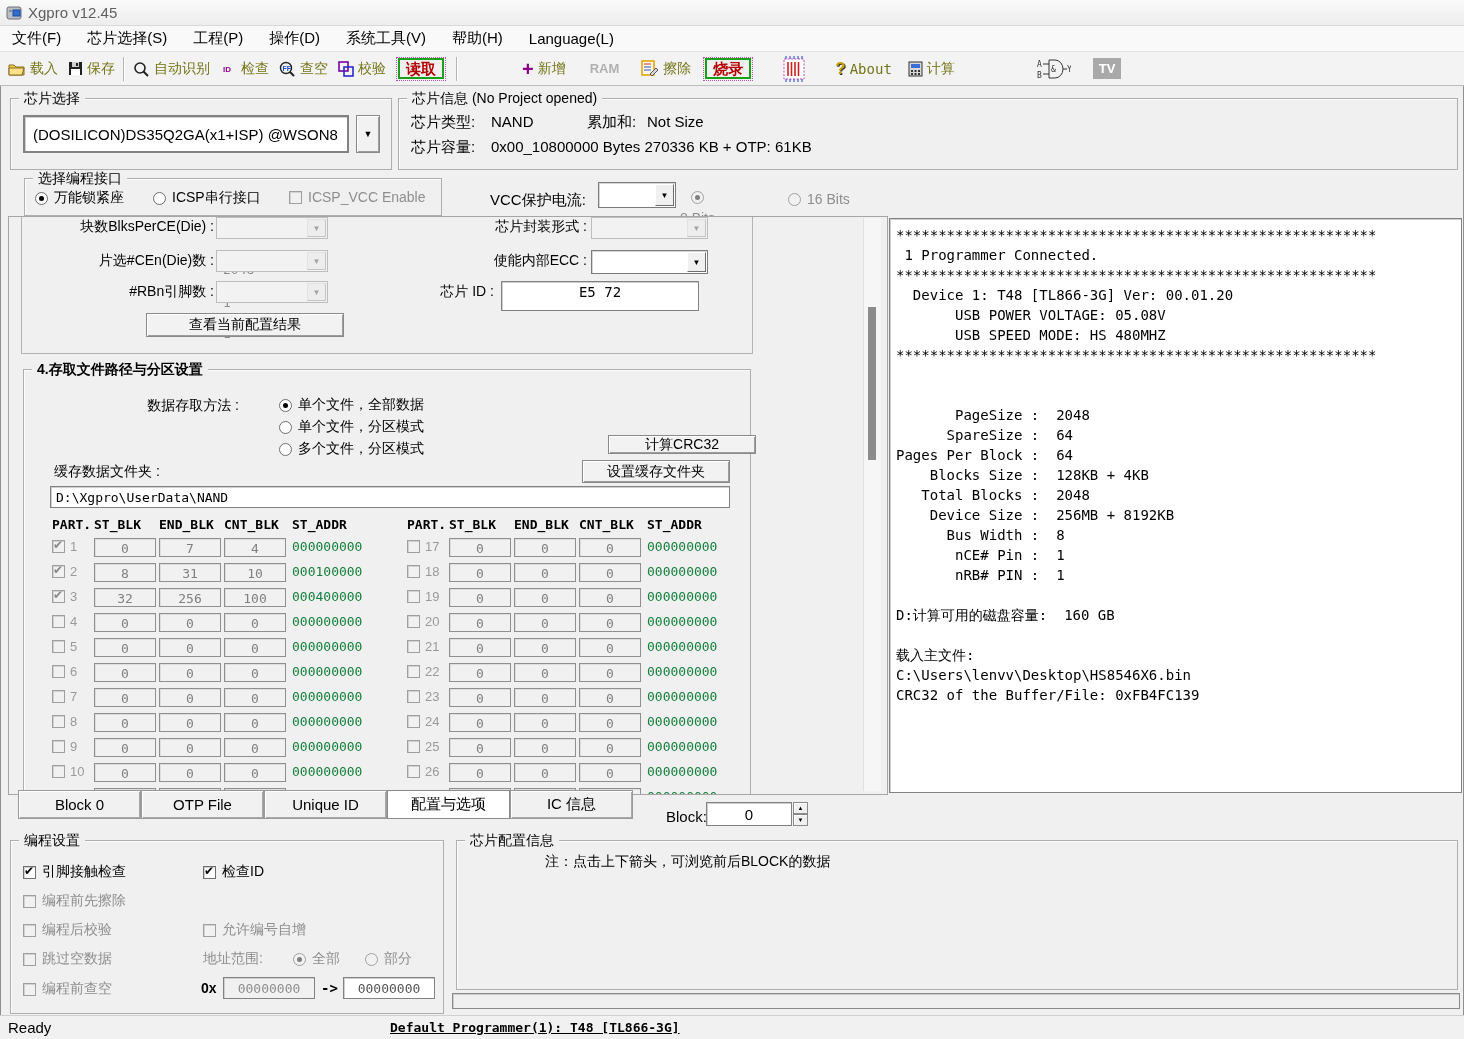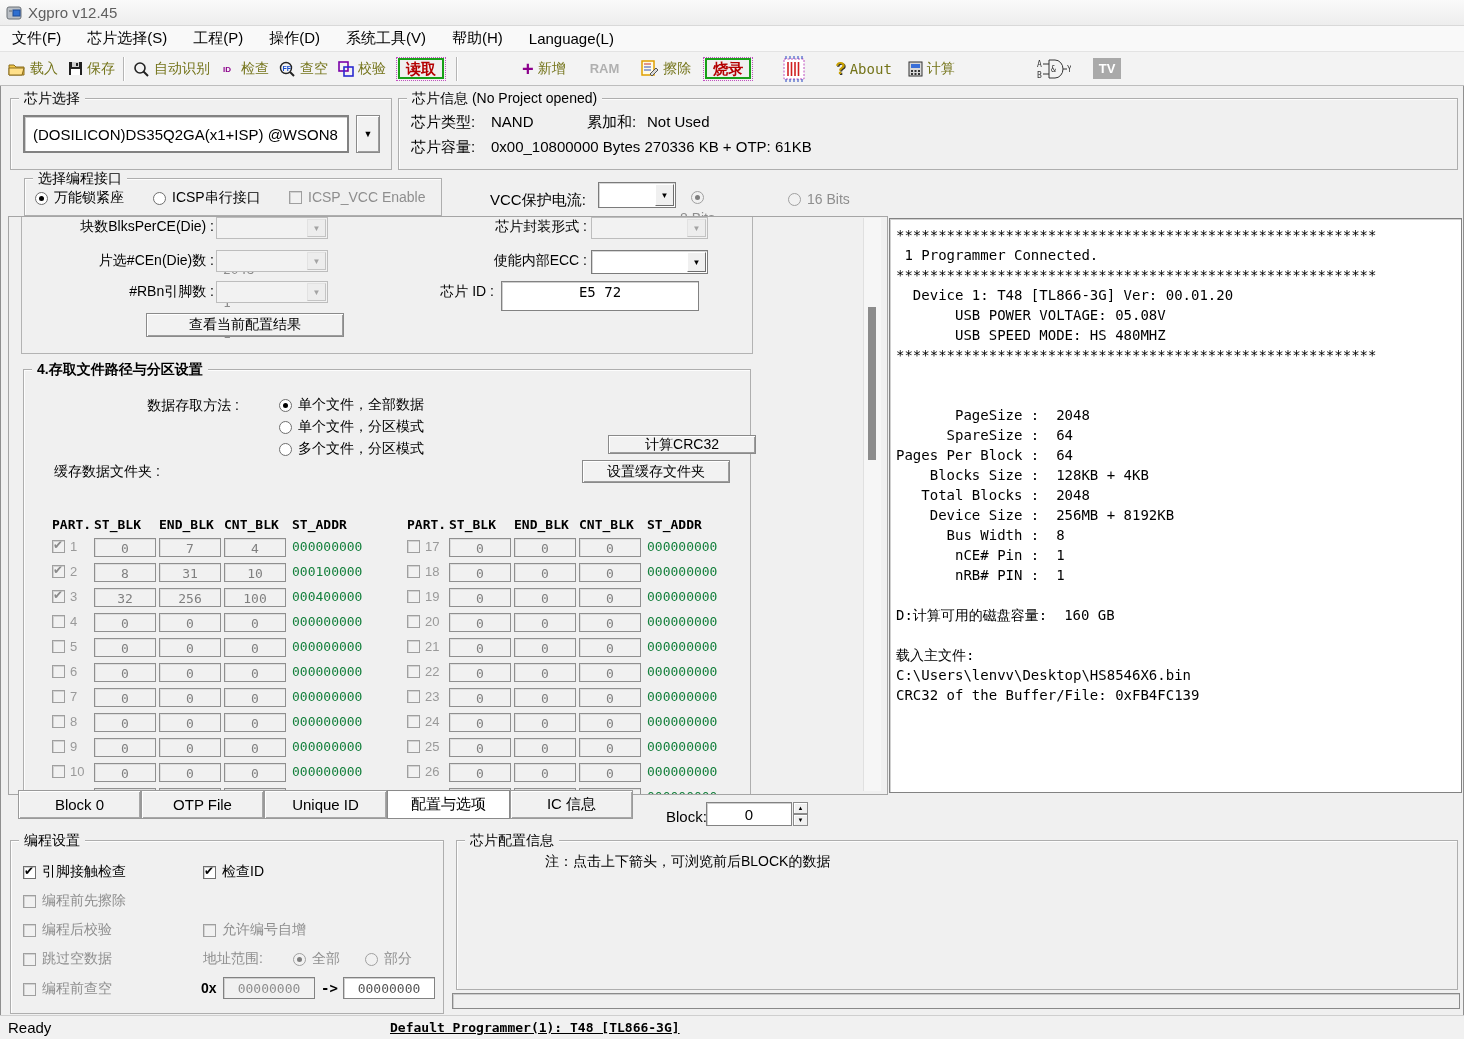--- a/index.html
+++ b/index.html
@@ -282,21 +282,21 @@
   <div class="btn" style="left:345px;top:16px;width:24px;height:38px;">
     <span style="font-size:9px;">▼</span>
   </div>
 </div>
 
 <div class="group" style="left:398px;top:98px;width:1058px;height:70px;">
   <span class="glabel">芯片信息 (No Project opened)</span>
   <span class="abs" style="left:12px;top:14px;font-size:15px;">芯片类型:</span>
   <span class="abs" style="left:92px;top:14px;font-size:15px;">NAND</span>
   <span class="abs" style="left:188px;top:14px;font-size:15px;">累加和:</span>
-  <span class="abs" style="left:248px;top:14px;font-size:15px;">Not Used</span>
+  <span class="abs" style="left:248px;top:14px;font-size:15px;">Not Size</span>
   <span class="abs" style="left:12px;top:39px;font-size:15px;">芯片容量:</span>
   <span class="abs" style="left:92px;top:39px;font-size:15px;">0x00_10800000 Bytes 270336 KB  + OTP: 61KB</span>
 </div>
 
 <div class="group" style="left:24px;top:178px;width:416px;height:36px;">
   <span class="glabel">选择编程接口</span>
   <span class="abs lblrow" style="left:10px;top:10px;">
     <span class="rb sel"></span>
     <span>万能锁紧座</span>
   </span>
@@ -374,20 +374,23 @@
     </span>
     <span class="abs lblrow" style="left:255px;top:70px;">
       <span class="rb"></span>
       <span>多个文件，分区模式</span>
     </span>
 
     <div class="btn" style="left:584px;top:65px;width:148px;height:19px;">计算CRC32</div>
     <div class="btn" style="left:558px;top:90px;width:148px;height:23px;">设置缓存文件夹</div>
 
     <span class="abs" style="left:30px;top:93px;">缓存数据文件夹 :</span>
+    <div class="abs sunken" style="left:26px;top:116px;width:680px;height:22px;">
+      <span class="abs mono" style="left:5px;top:3px;font-size:13px;">D:\Xgpro\UserData\NAND</span>
+    </div>
 
     <div class="abs phead" style="left:28px;top:147px;width:330px;height:16px;">
         <span style="left: 0px;">PART.</span>
         <span style="left: 42px;">ST_BLK</span>
         <span style="left: 107px;">END_BLK</span>
         <span style="left: 172px;">CNT_BLK</span>
         <span style="left: 240px;">ST_ADDR</span>
       </div>
     <div class="abs phead" style="left:383px;top:147px;width:330px;height:16px;">
         <span style="left: 0px;">PART.</span>

